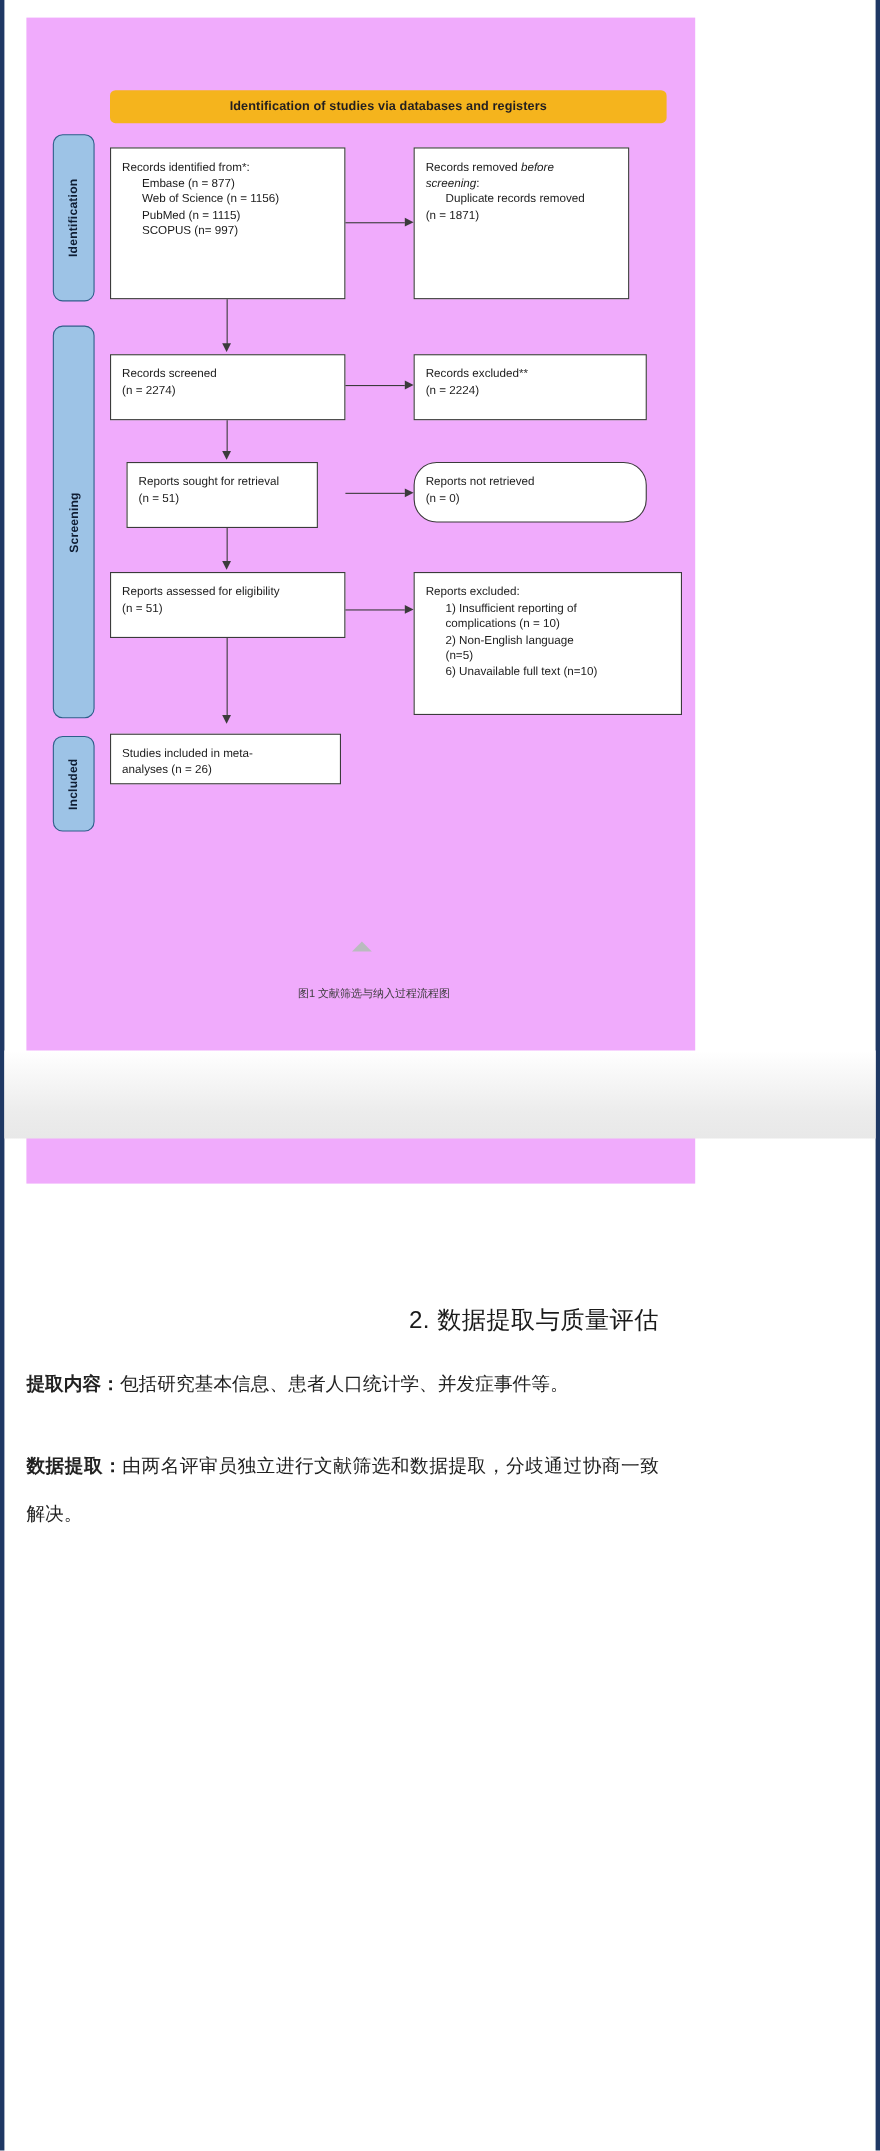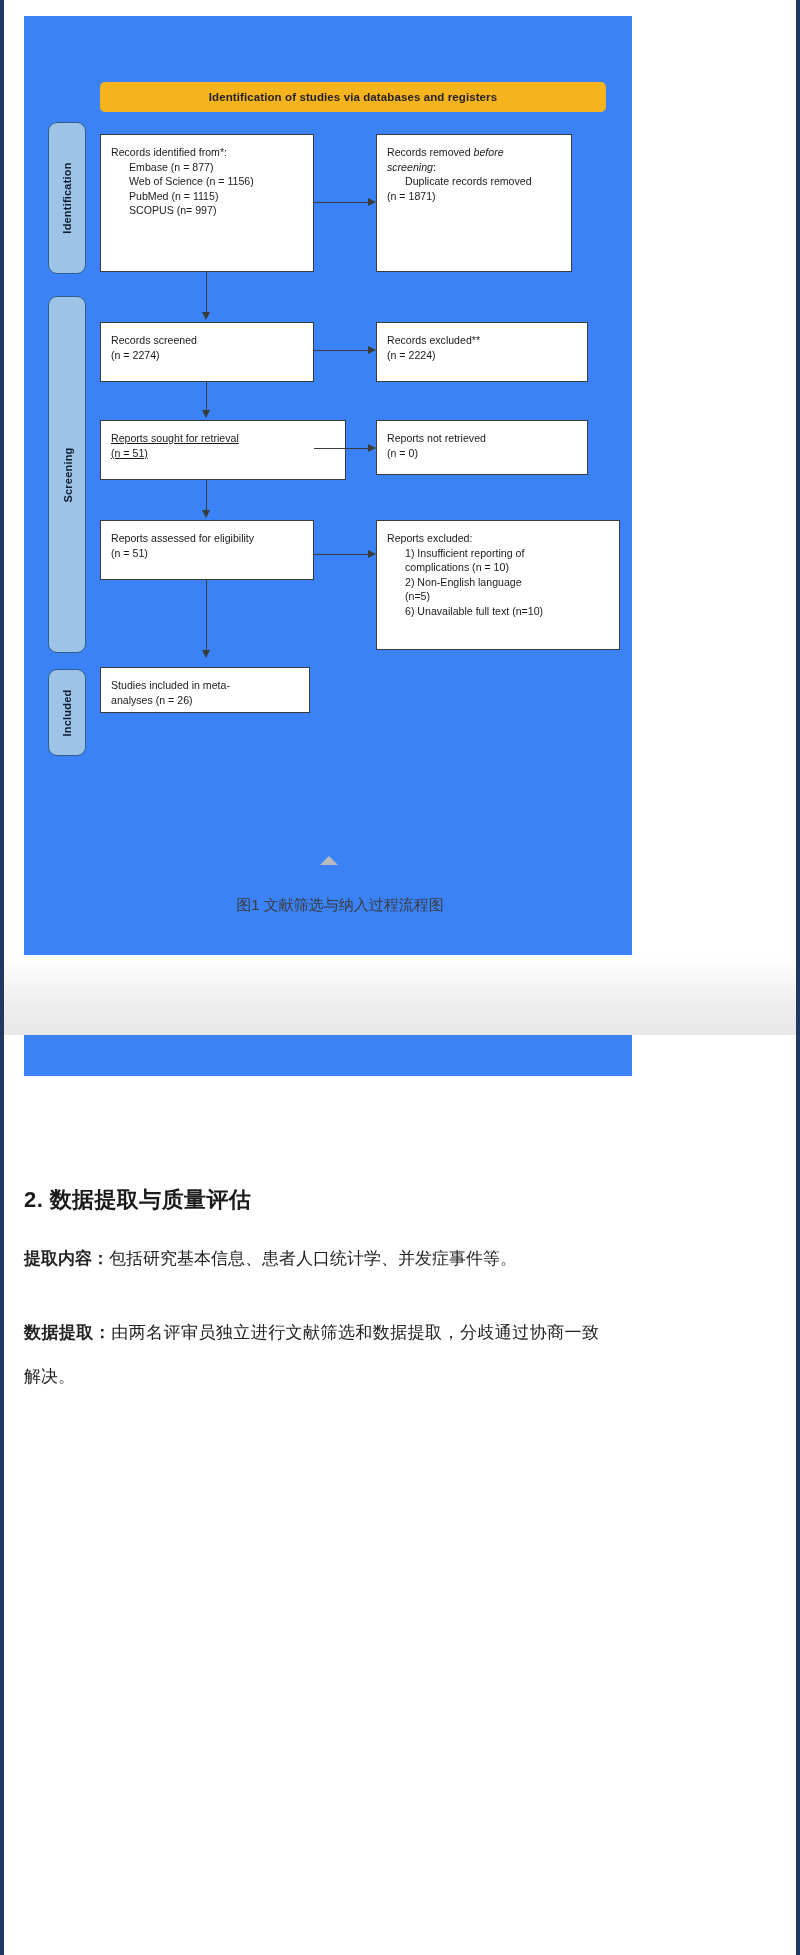--- a/index.html
+++ b/index.html
@@ -11,21 +11,21 @@
   
   .page-rail{
     position:absolute;left:0;top:0;width:4px;height:1955px;
     background:#1f3864;
   }
   .page-rail.right{left:796px;}
 
   
   .figure-wrap{
     position:absolute;left:24px;top:16px;width:608px;height:1060px;
-    background:#3b82f6;
+    background:#f0abfc;
   }
 
   
   .banner{
     position:absolute;left:76px;top:66px;width:506px;height:30px;
     background:#f5b41d;border-radius:5px;
     display:flex;align-items:center;justify-content:center;
     font-size:11.5px;font-weight:bold;color:#231f20;letter-spacing:.1px;
   }
 
@@ -49,22 +49,22 @@
     box-sizing:border-box;padding:10px 10px 10px 10px;
     font-size:10.6px;line-height:14.6px;color:#1a1a1a;
   }
   .box .ind1{padding-left:18px;display:block;}
   .box em{font-style:italic;}
 
   #box-identified    {left:76px; top:118px; width:214px; height:138px;}
   #box-removed       {left:352px;top:118px; width:196px; height:138px;}
   #box-screened      {left:76px; top:306px; width:214px; height:60px;}
   #box-excluded      {left:352px;top:306px; width:212px; height:60px;}
-  #box-sought        {left:76px; top:404px; width:246px; height:60px;text-decoration:underline;}
-  #box-notretrieved  {left:352px;top:404px; width:212px; height:55px;}
+  #box-sought        {left:91px; top:404px; width:174px; height:60px;}
+  #box-notretrieved  {left:352px;top:404px; width:212px; height:55px;border-radius:21px;}
   #box-assessed      {left:76px; top:504px; width:214px; height:60px;}
   #box-repexcluded   {left:352px;top:504px; width:244px; height:130px;}
   #box-included      {left:76px; top:651px; width:210px; height:46px;}
 
   
   .arrow-v, .arrow-h{position:absolute;background:#3b3b3b;}
   .arrow-v{width:1.4px;}
   .arrow-h{height:1.4px;}
   .head-down{
     position:absolute;width:0;height:0;
@@ -78,34 +78,35 @@
   }
 
   
   .caret{
     position:absolute;left:296px;top:840px;width:0;height:0;
     border-left:9px solid transparent;border-right:9px solid transparent;
     border-bottom:9px solid #b9bbbe;
   }
   .fig-caption{
     position:absolute;left:0;top:880px;width:632px;text-align:center;
-    font-size:15px;color:#3b3b3b;
+    font-size:10px;color:#3b3b3b;
   }
 
   
   .grey-band{
     position:absolute;left:4px;top:955px;width:792px;height:80px;
     background:linear-gradient(180deg,#ffffff 0%,#ececec 70%,#e8e8e8 100%);
   }
 
   
   .body-text{position:absolute;left:24px;top:1185px;width:575px;}
   .h2{
-    font-size:22px;font-weight:bold;color:#1a1a1a;margin:0 0 22px 0;
+    font-size:22px;font-weight:normal;color:#1a1a1a;margin:0 0 22px 0;
     letter-spacing:.4px;
+    text-align:right;
   }
   .para{
     font-size:17px;line-height:44px;color:#222;margin:0 0 30px 0;
     text-align:justify;
   }
   .para b{font-weight:bold;}
 </style>
 </head>
 <body>
 

